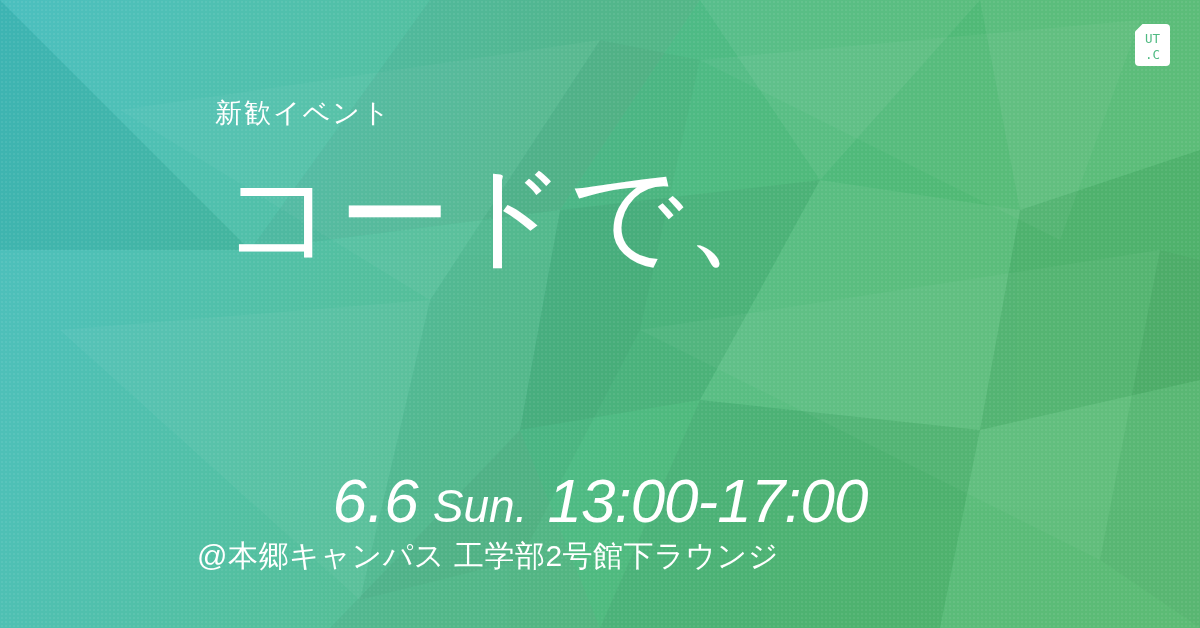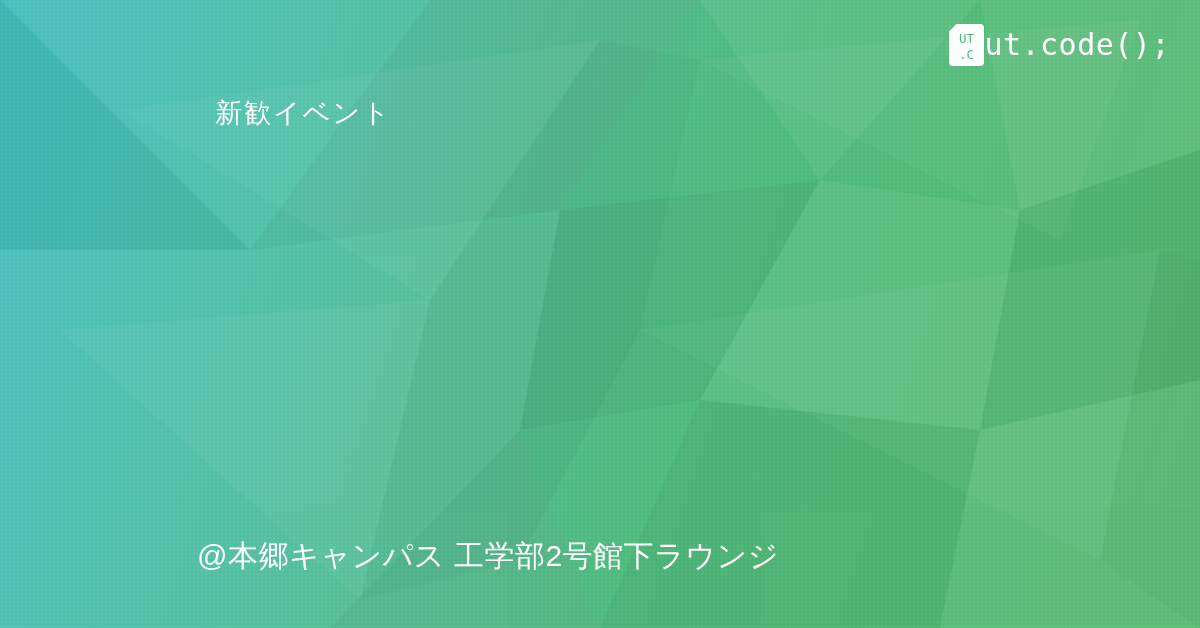--- a/index.html
+++ b/index.html
@@ -194,27 +194,30 @@
 
   <div class="bg-layer bg-dots"></div>
 
   <div class="logo">
     <svg class="logo-mark" viewBox="0 0 35 42" aria-hidden="true">
       <path d="M7.5,0 H31 A4,4 0 0 1 35,4 V38 A4,4 0 0 1 31,42 H4
                A4,4 0 0 1 0,38 V7.5 Z" fill="#ffffff"></path>
       <text x="17.5" y="18.5" text-anchor="middle" font-family="'DejaVu Sans Mono','Liberation Mono',monospace" font-size="12.5" fill="#4fba82">UT</text>
       <text x="17.5" y="34.5" text-anchor="middle" font-family="'DejaVu Sans Mono','Liberation Mono',monospace" font-size="12.5" fill="#4fba82">.C</text>
     </svg>
-    <span class="logo-word">ut.code();</span>
   </div>
 
   <div class="content">
 
     <div class="eyebrow">新歓イベント</div>
 
     <div class="headline">
+      <span class="headline-line headline-line-1">コードで、</span>
     </div>
 
+    <div class="datetime">
+      <span class="dt-date">6.6</span><span class="dt-day">Sun.</span><span class="dt-time">13:00-17:00</span>
+    </div>
 
     <div class="venue">@本郷キャンパス 工学部2号館下ラウンジ</div>
 
   </div>
 </div>
 
 </body></html>

